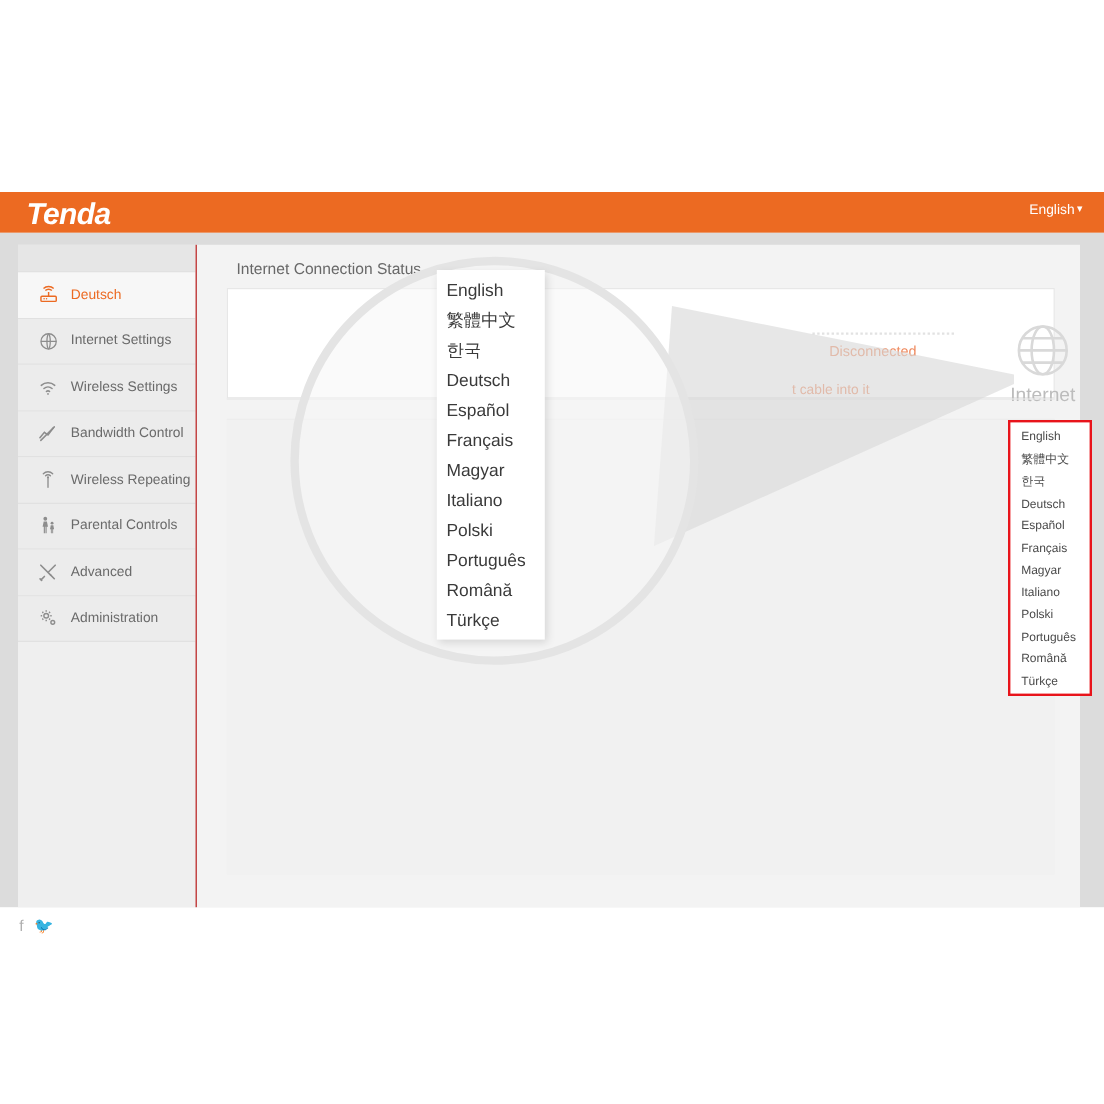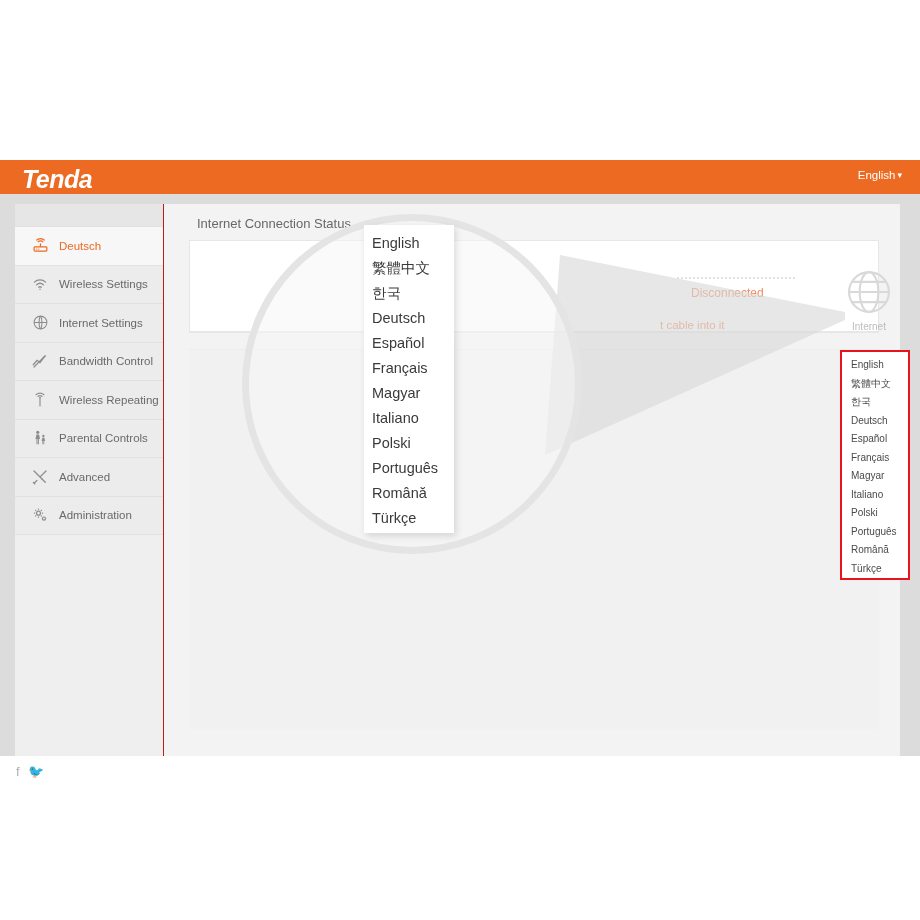--- a/index.html
+++ b/index.html
@@ -194,21 +194,21 @@
     position: absolute;
     left: 653px; top: 25px;
     width: 52px; height: 52px;
     color: #d9d9d9;
   }
   #globe-label {
     position: absolute;
     left: 648px; top: 80px;
     width: 62px;
     text-align: center;
-    font-size: 10px;
+    font-size: 16px;
     color: #bcbcbc;
   }
 
   
   #lang-dropdown {
     position: absolute;
     left: 840px; top: 190px;
     width: 70px; height: 230px;
     background: #ffffff;
     border: 2px solid #e8141b;
@@ -294,40 +294,40 @@
                 <path d="M6 4.8a8.6 8.6 0 0 1 12 0"></path>
                 <circle cx="6.7" cy="17" r="0.9" fill="currentColor" stroke="none"></circle>
                 <circle cx="9.6" cy="17" r="0.9" fill="currentColor" stroke="none"></circle>
               </svg>
             </span>
             <span class="nav-label">Deutsch</span>
           </div>
 
           <div class="nav-item">
             <span class="nav-ico">
+              <svg width="17" height="17" viewBox="0 0 24 24" fill="none" stroke="currentColor" stroke-width="1.5">
+                <circle cx="12" cy="12" r="9"></circle>
+                <path d="M3 12h18"></path>
+                <path d="M12 3c2.6 3 2.6 15 0 18"></path>
+                <path d="M12 3c-2.6 3-2.6 15 0 18"></path>
+              </svg>
+            </span>
+            <span class="nav-label">Internet Settings</span>
+          </div>
+
+          <div class="nav-item">
+            <span class="nav-ico">
               <svg width="18" height="18" viewBox="0 0 24 24" fill="none" stroke="currentColor" stroke-width="1.7" stroke-linecap="round">
                 <path d="M4.5 9.5a11 11 0 0 1 15 0"></path>
                 <path d="M7.5 13a6.8 6.8 0 0 1 9 0"></path>
                 <path d="M10.3 16.3a2.8 2.8 0 0 1 3.4 0"></path>
                 <circle cx="12" cy="19" r="1" fill="currentColor" stroke="none"></circle>
               </svg>
             </span>
             <span class="nav-label">Wireless Settings</span>
-          </div>
-
-          <div class="nav-item">
-            <span class="nav-ico">
-              <svg width="17" height="17" viewBox="0 0 24 24" fill="none" stroke="currentColor" stroke-width="1.5">
-                <circle cx="12" cy="12" r="9"></circle>
-                <path d="M3 12h18"></path>
-                <path d="M12 3c2.6 3 2.6 15 0 18"></path>
-                <path d="M12 3c-2.6 3-2.6 15 0 18"></path>
-              </svg>
-            </span>
-            <span class="nav-label">Internet Settings</span>
           </div>
 
           <div class="nav-item">
             <span class="nav-ico">
               <svg width="18" height="18" viewBox="0 0 24 24" fill="none" stroke="currentColor" stroke-width="1.7" stroke-linecap="round">
                 <path d="M3 17l5-6 4 3 6-8"></path>
                 <path d="M4 20L19 5"></path>
               </svg>
             </span>
             <span class="nav-label">Bandwidth Control</span>

